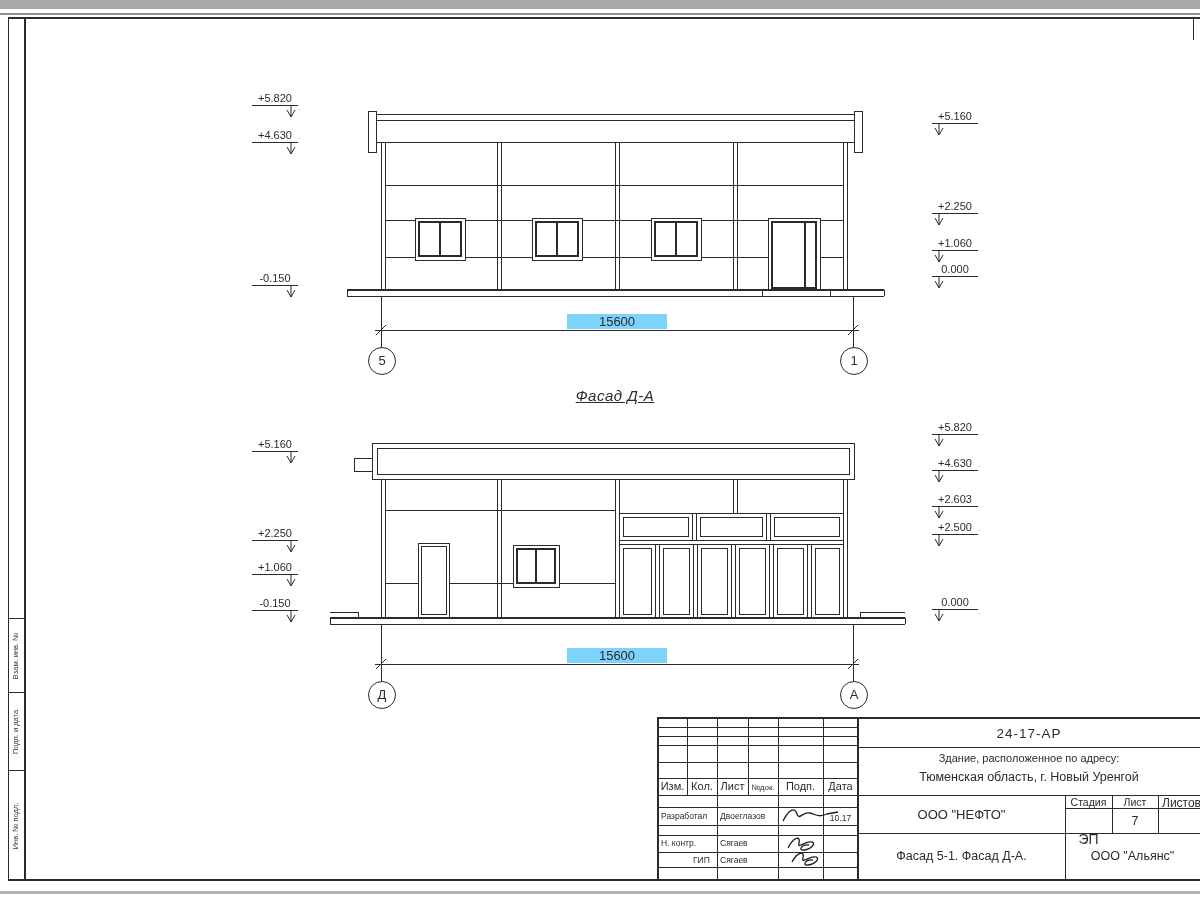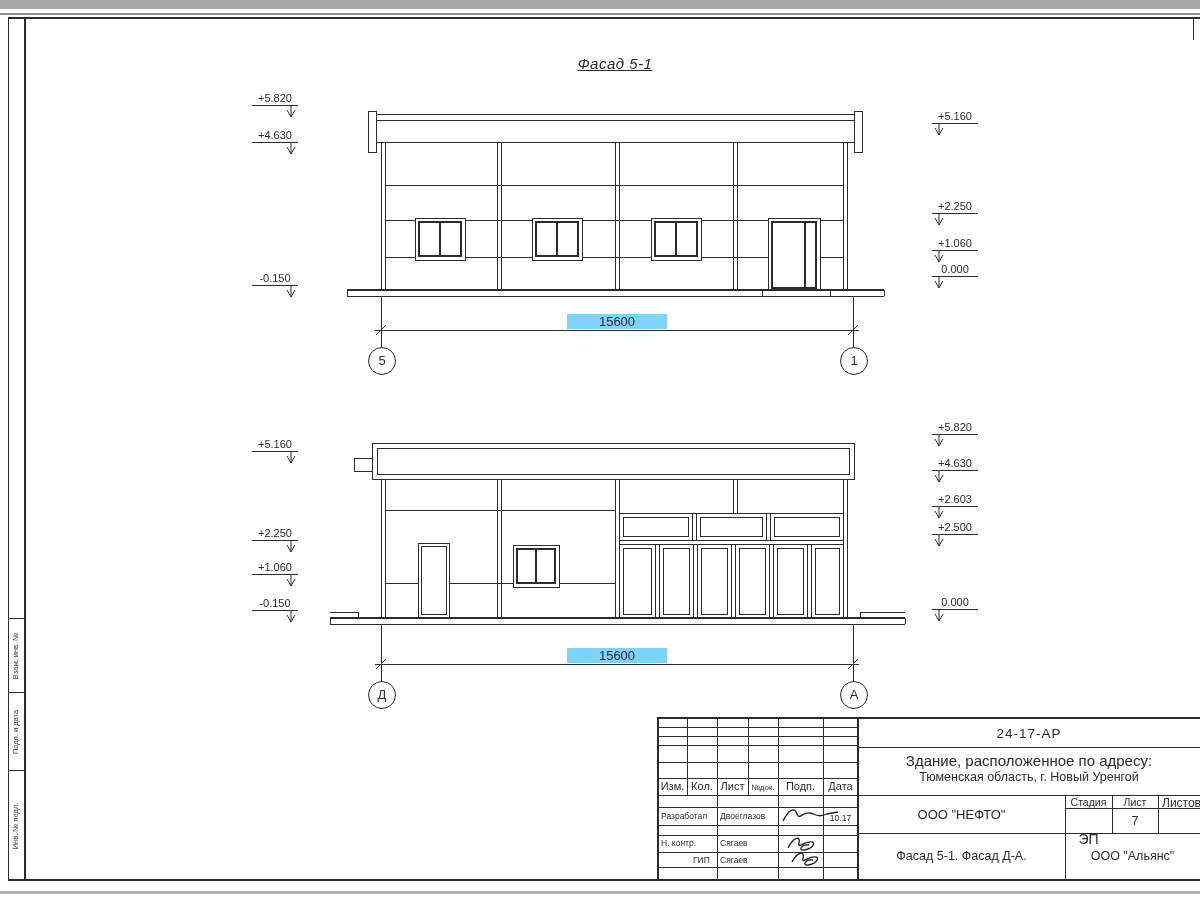--- a/index.html
+++ b/index.html
@@ -212,21 +212,21 @@
       </g>
 
       <g stroke="#1e1e1e" stroke-width="1.3" shape-rendering="auto">
         <path d="M783,821 C789,809 795,807 797,814 C799,821 803,811 810,813 C815,814 818,818 827,814 L838,812"></path>
         <path d="M788,848 C794,836 801,836 799,843 C797,850 806,840 812,842 C816,843 812,849 804,850 C798,851 801,844 809,845"></path>
         <path d="M792,862 C798,851 805,851 803,858 C801,865 810,855 816,857 C820,858 816,864 808,865 C802,866 805,859 813,860"></path>
       </g>
     </g>
   </svg>
 
-  <div class="ftitle" style="left:480px;top:55px;">Фасад 5-1</div>
+  <div class="ftitle" style="left:480px;top:387px;">Фасад Д-А</div>
 
   <div class="emark arrow-right" style="left:252px;top:92px;">
     <span class="v">+5.820</span>
     <svg width="12" height="13">
         <g stroke="#2b2b2b" fill="none">
           <line x1="6" y1="0" x2="6" y2="12"></line>
           <line x1="2" y1="5" x2="6" y2="12"></line>
           <line x1="10" y1="5" x2="6" y2="12"></line>
         </g>
       </svg>
@@ -410,21 +410,21 @@
     <div class="cell" style="left:720px;top:811px;width:57px;font-size:8.5px;">Двоеглазов</div>
     <div class="cell c" style="left:823px;top:813px;width:35px;font-size:8.5px;">10.17</div>
 
     <div class="cell" style="left:661px;top:838px;width:55px;font-size:8.5px;">Н. контр.</div>
     <div class="cell" style="left:720px;top:838px;width:57px;font-size:8.5px;">Сягаев</div>
 
     <div class="cell" style="left:693px;top:855px;width:55px;font-size:8.5px;">ГИП</div>
     <div class="cell" style="left:720px;top:855px;width:57px;font-size:8.5px;">Сягаев</div>
 
     <div class="cell c" style="left:858px;top:726px;width:342px;font-size:13.5px;letter-spacing:1px;">24-17-АР</div>
-    <div class="cell c" style="left:862px;top:752px;width:334px;font-size:15px;">Здание, расположенное по адресу:</div>
+    <div class="cell c" style="left:862px;top:752px;width:334px;font-size:11px;">Здание, расположенное по адресу:</div>
     <div class="cell c" style="left:862px;top:770px;width:334px;font-size:12.5px;">Тюменская область, г. Новый Уренгой</div>
 
     <div class="cell c" style="left:858px;top:807px;width:207px;font-size:13px;">ООО "НЕФТО"</div>
     <div class="cell c" style="left:858px;top:849px;width:207px;font-size:12.5px;">Фасад 5-1. Фасад Д-А.</div>
 
     <div class="cell c" style="left:1065px;top:796px;width:47px;font-size:10.5px;">Стадия</div>
     <div class="cell c" style="left:1112px;top:796px;width:46px;font-size:10.5px;">Лист</div>
     <div class="cell" style="left:1162px;top:796px;width:38px;font-size:12px;">Листов</div>
 
     <div class="cell c" style="left:1065px;top:814px;width:47px;font-size:14px;margin-top:17px;">ЭП</div>

